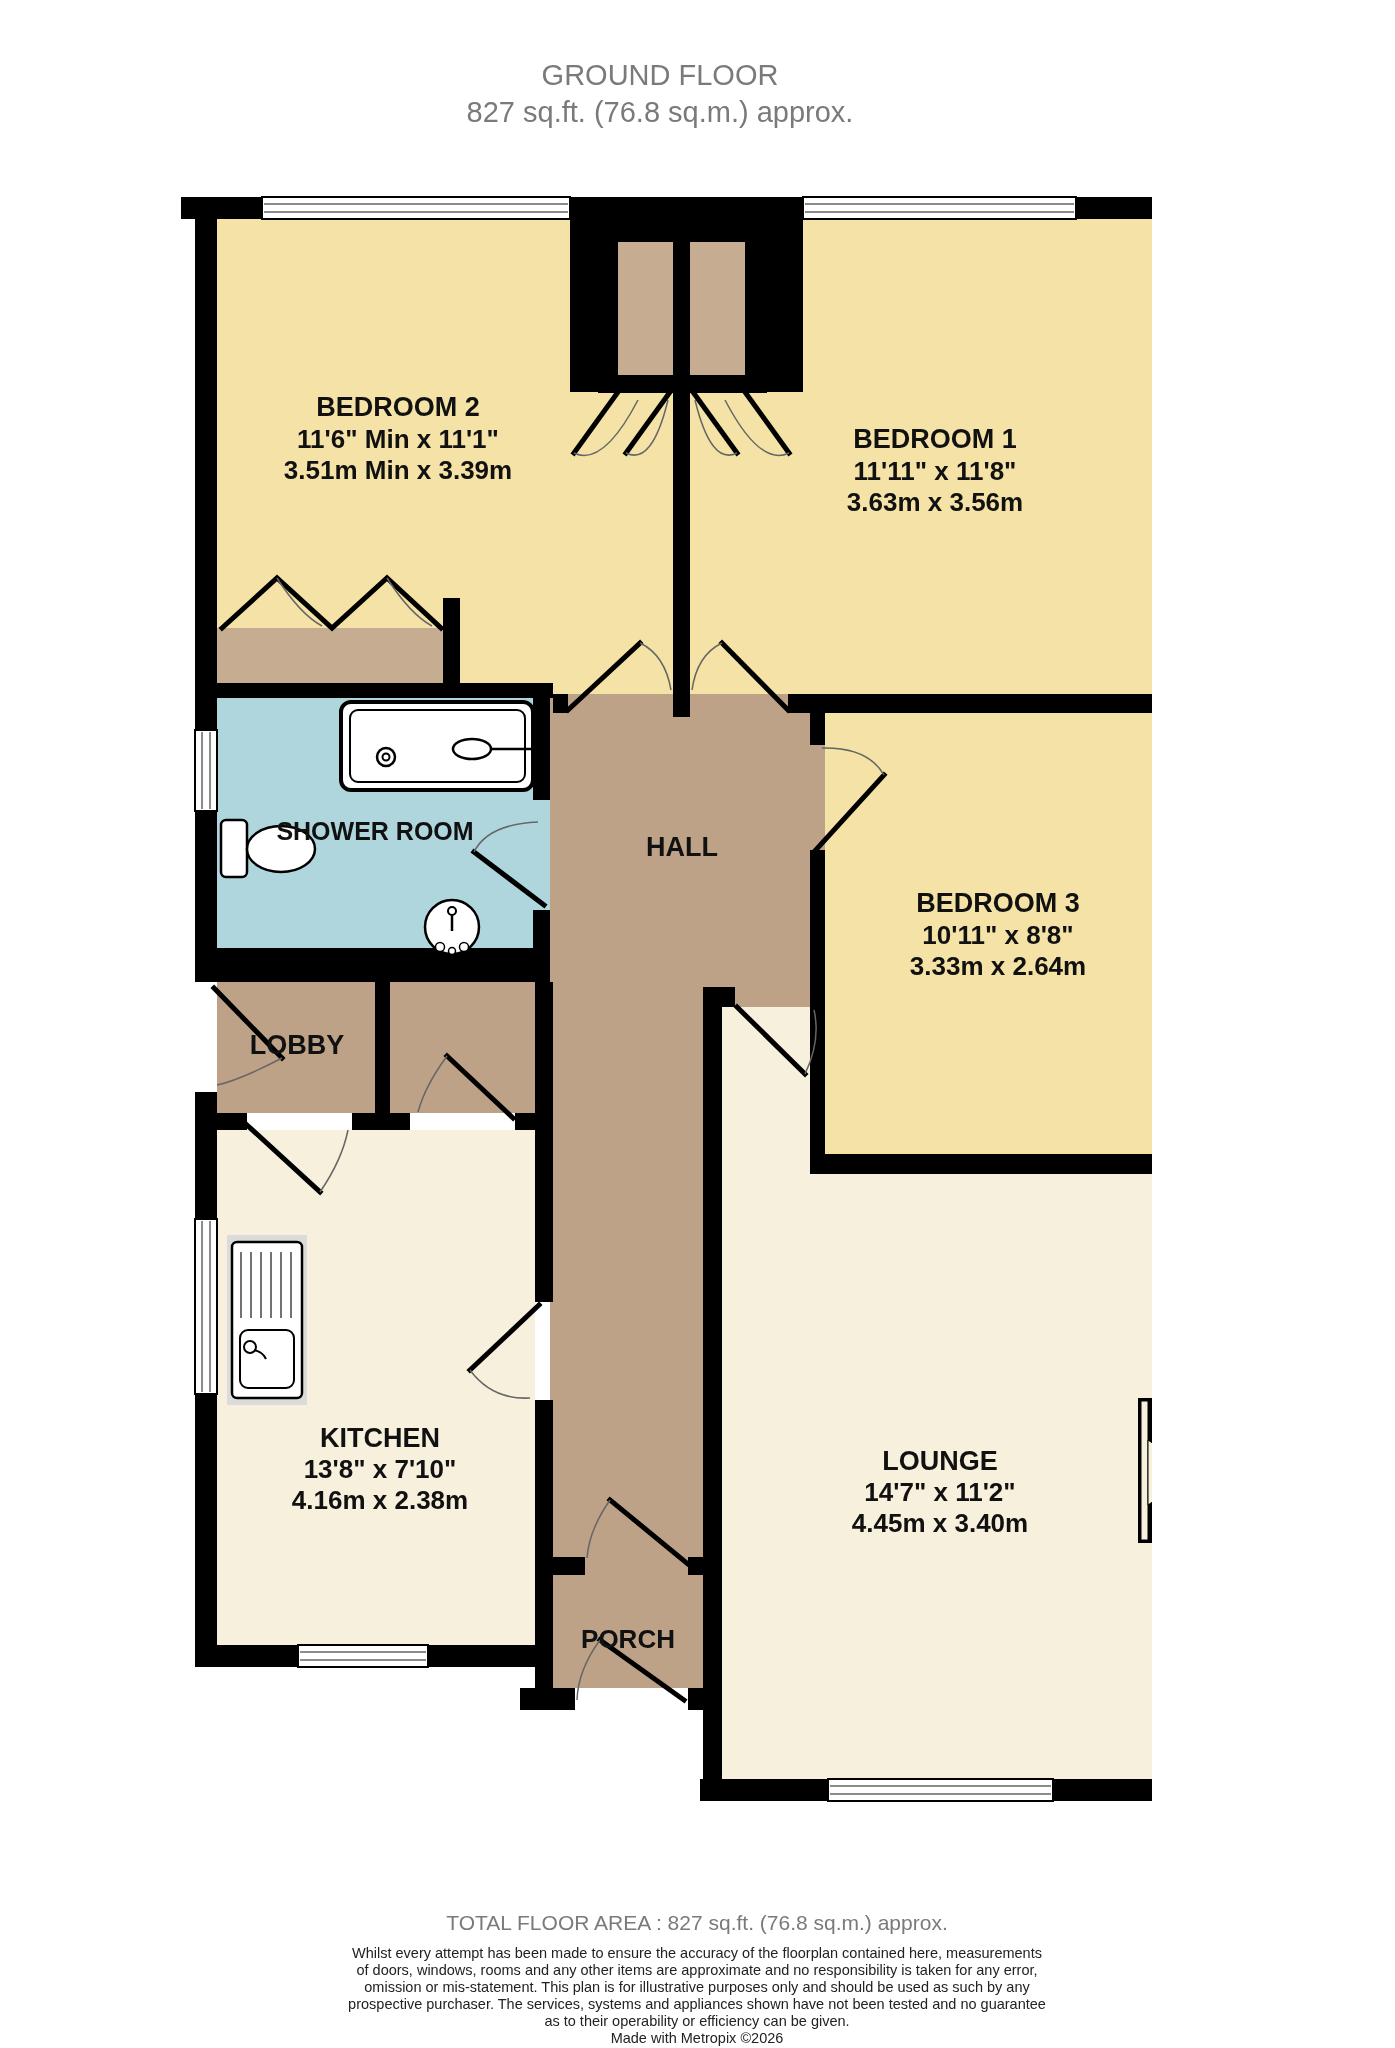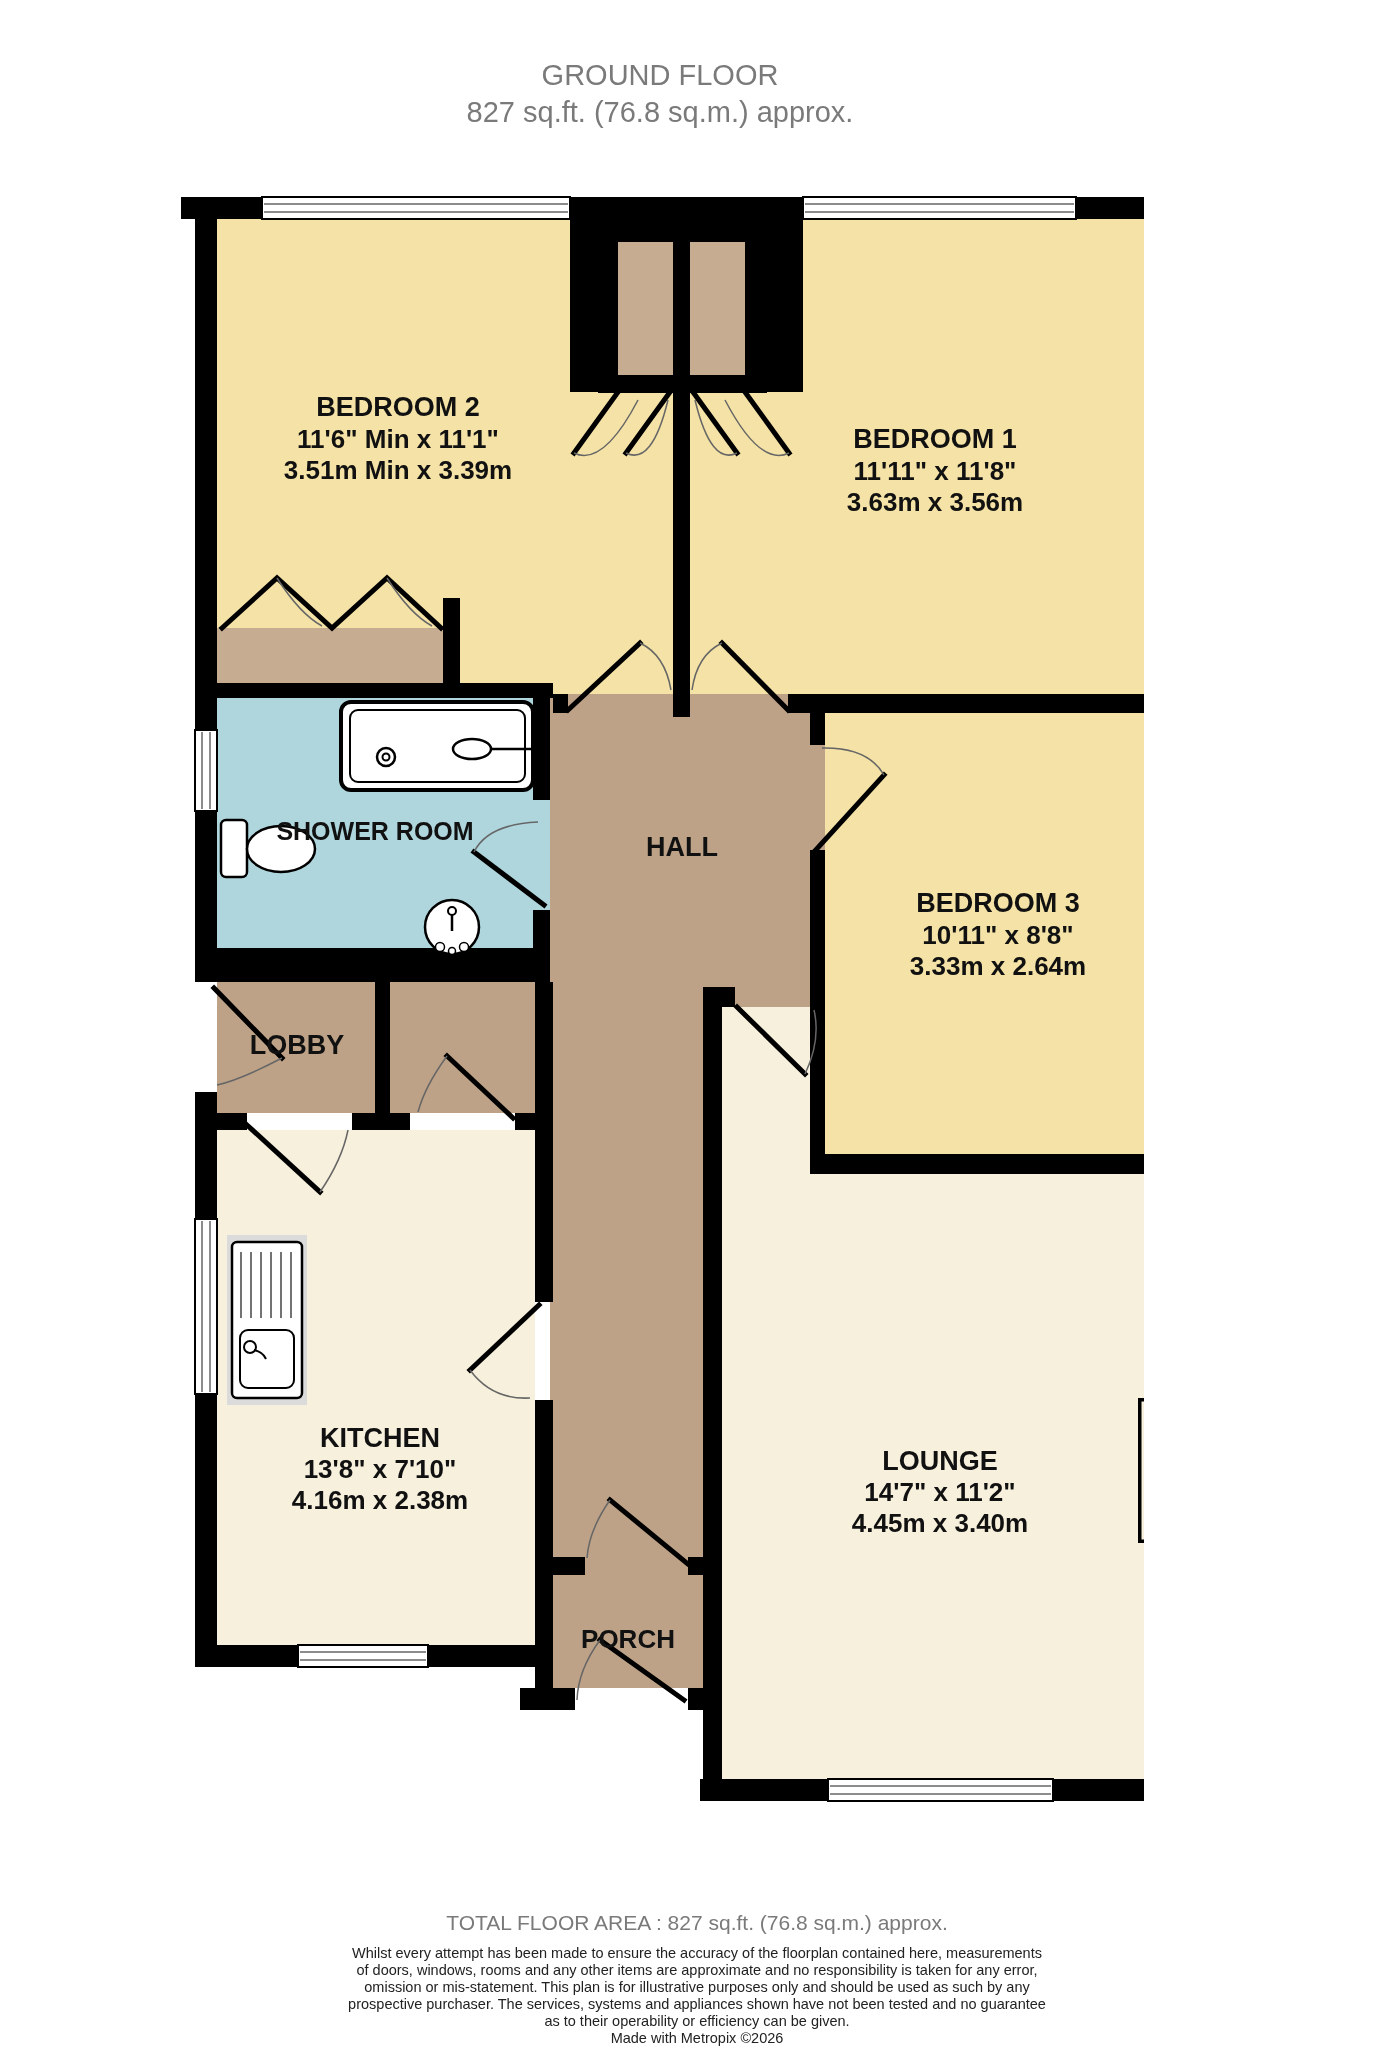--- a/index.html
+++ b/index.html
@@ -1,17 +1,17 @@
 <!DOCTYPE html>
 <html><head>
 <meta charset="utf-8">
 <style>
   html,body{margin:0;padding:0;background:#fff;}
   #stage{position:relative;width:1144px;height:2048px;background:#fff;overflow:hidden;
-         font-family:"Liberation Sans", sans-serif;}
+         font-family:"Liberation Sans", sans-serif;padding-left:8px;}
   svg{position:absolute;left:0;top:0;}
   text{font-family:"Liberation Sans", sans-serif;}
   .room-label{font-weight:bold;fill:#111;}
   .title-text{fill:#7a7a7a;}
   .footer-small{fill:#222;}
   .wall{fill:#000;}
   .winline{stroke:#8c8c8c;stroke-width:2;fill:none;}
   .doorleaf{stroke:#000;stroke-width:5;fill:none;stroke-linecap:square;}
   .doorarc{stroke:#666;stroke-width:1.5;fill:none;}
   .fixture{fill:#fff;stroke:#000;}

